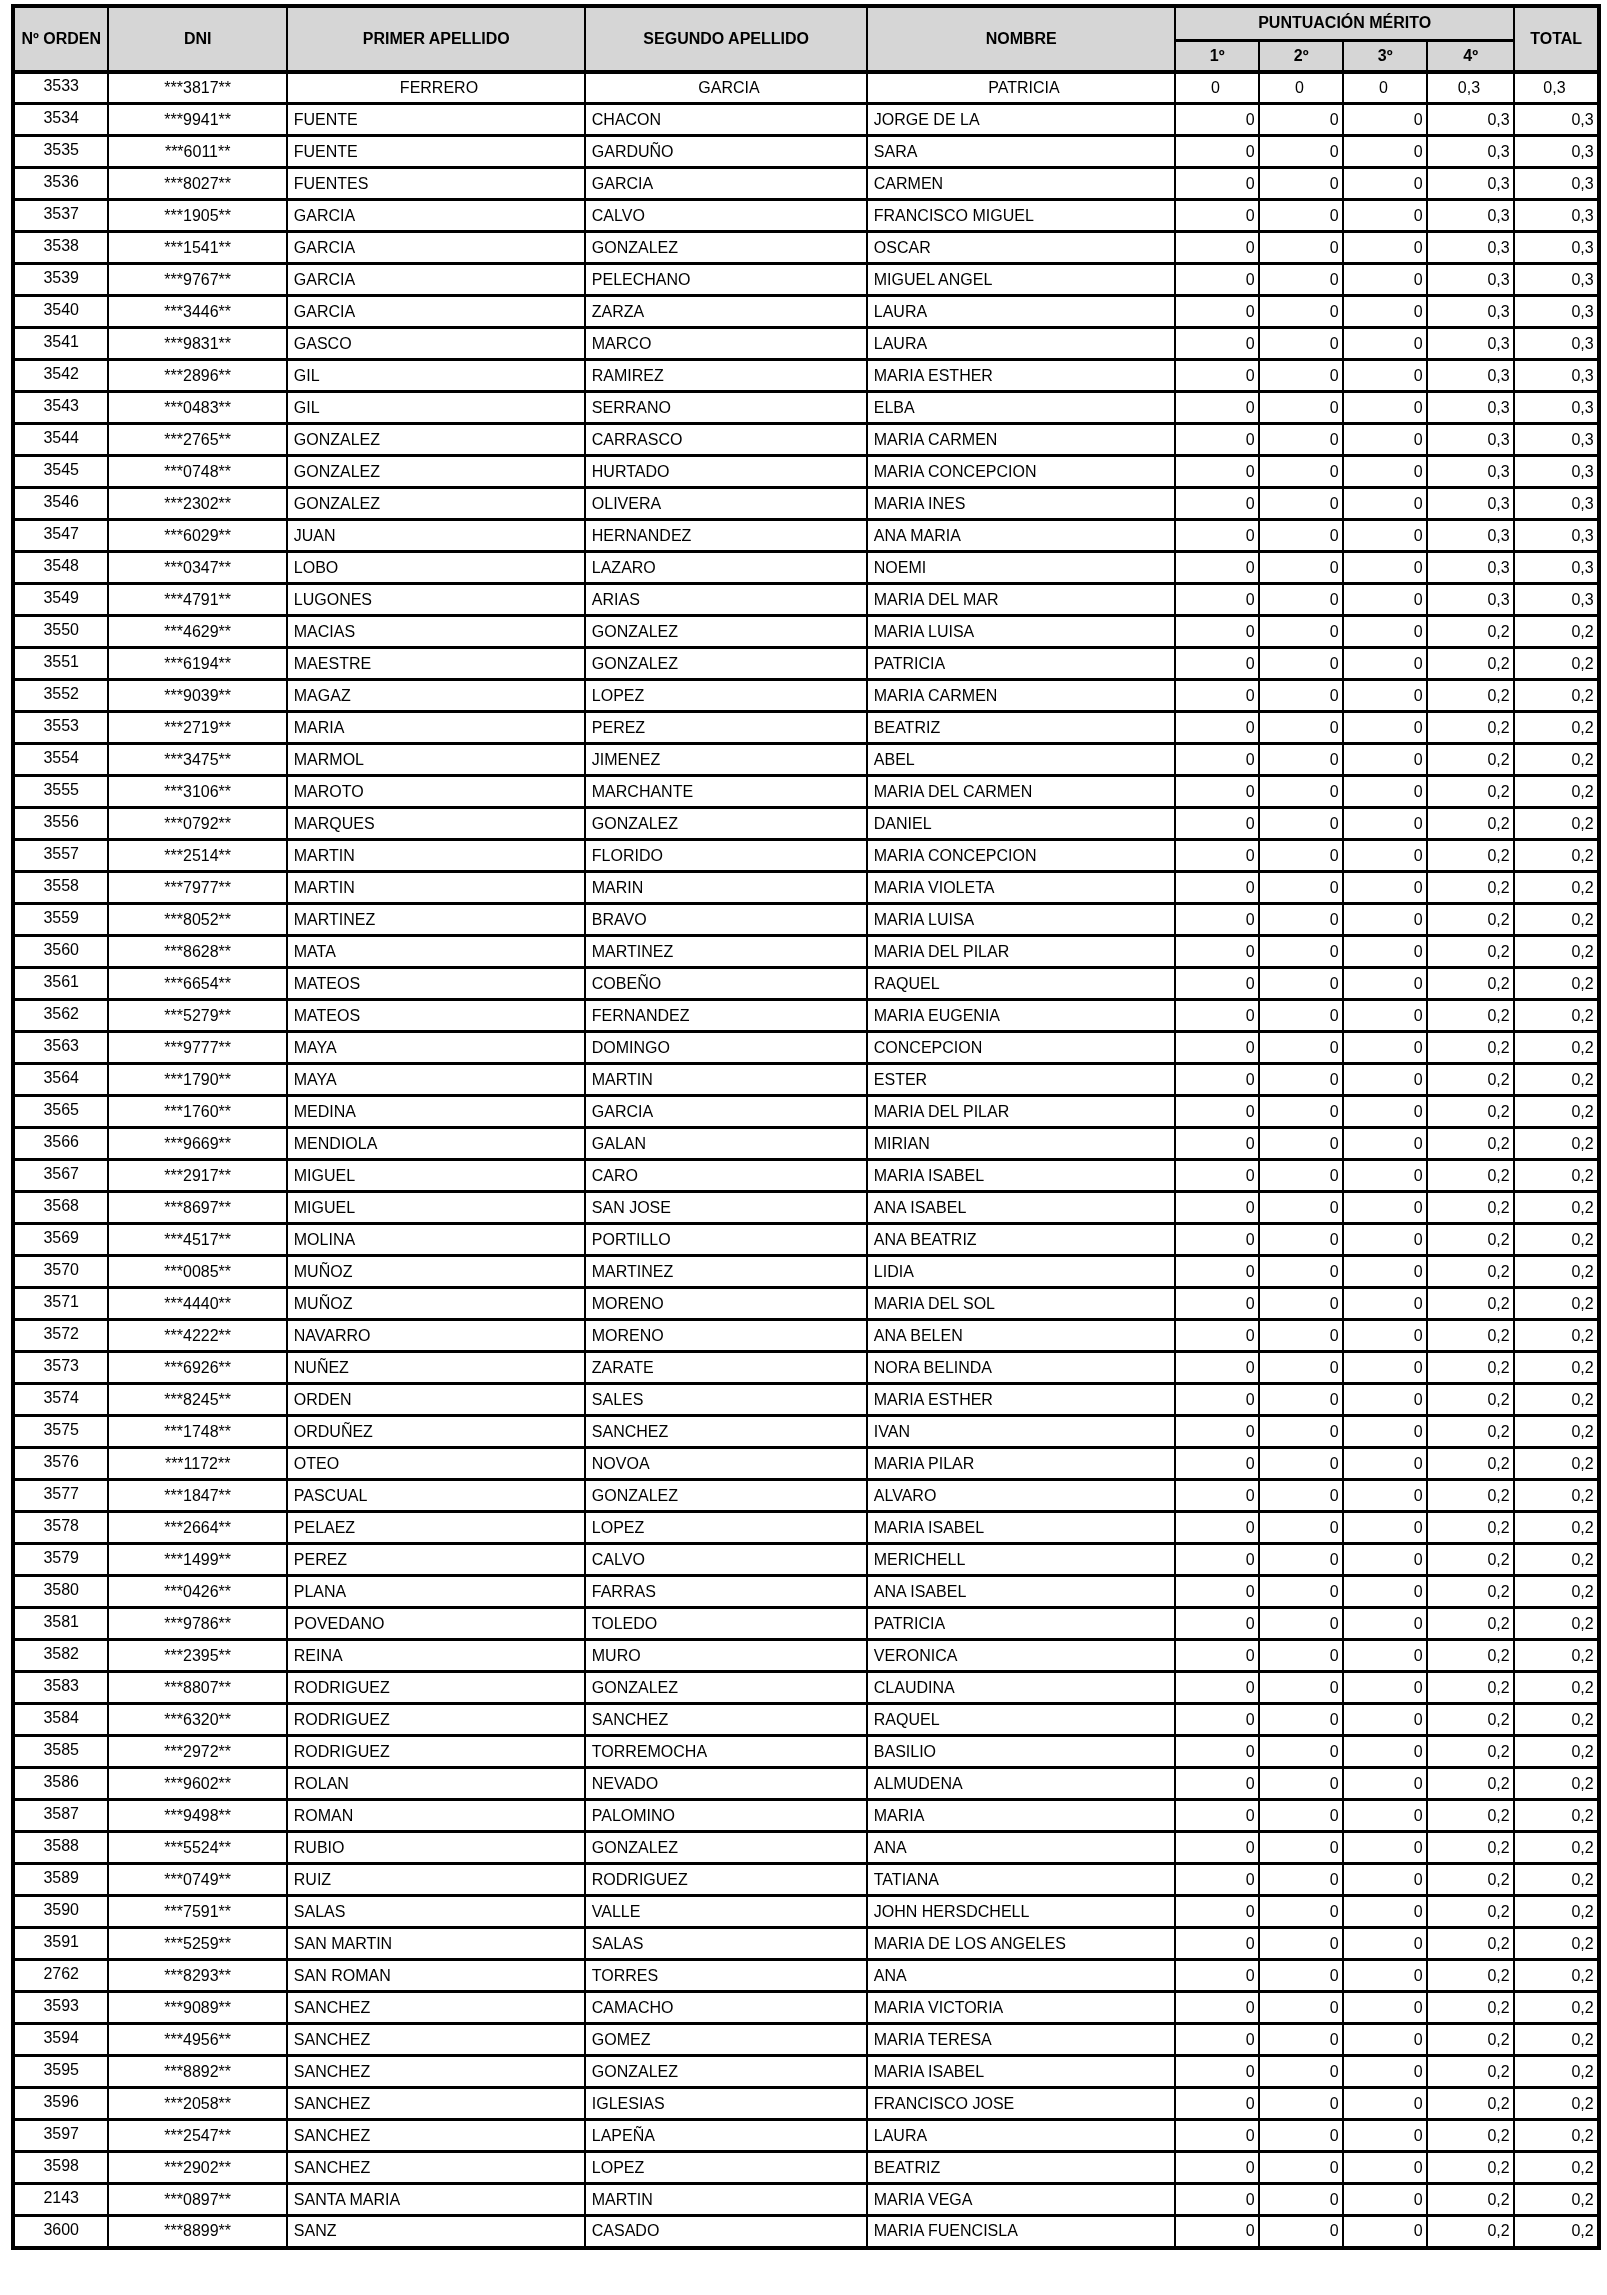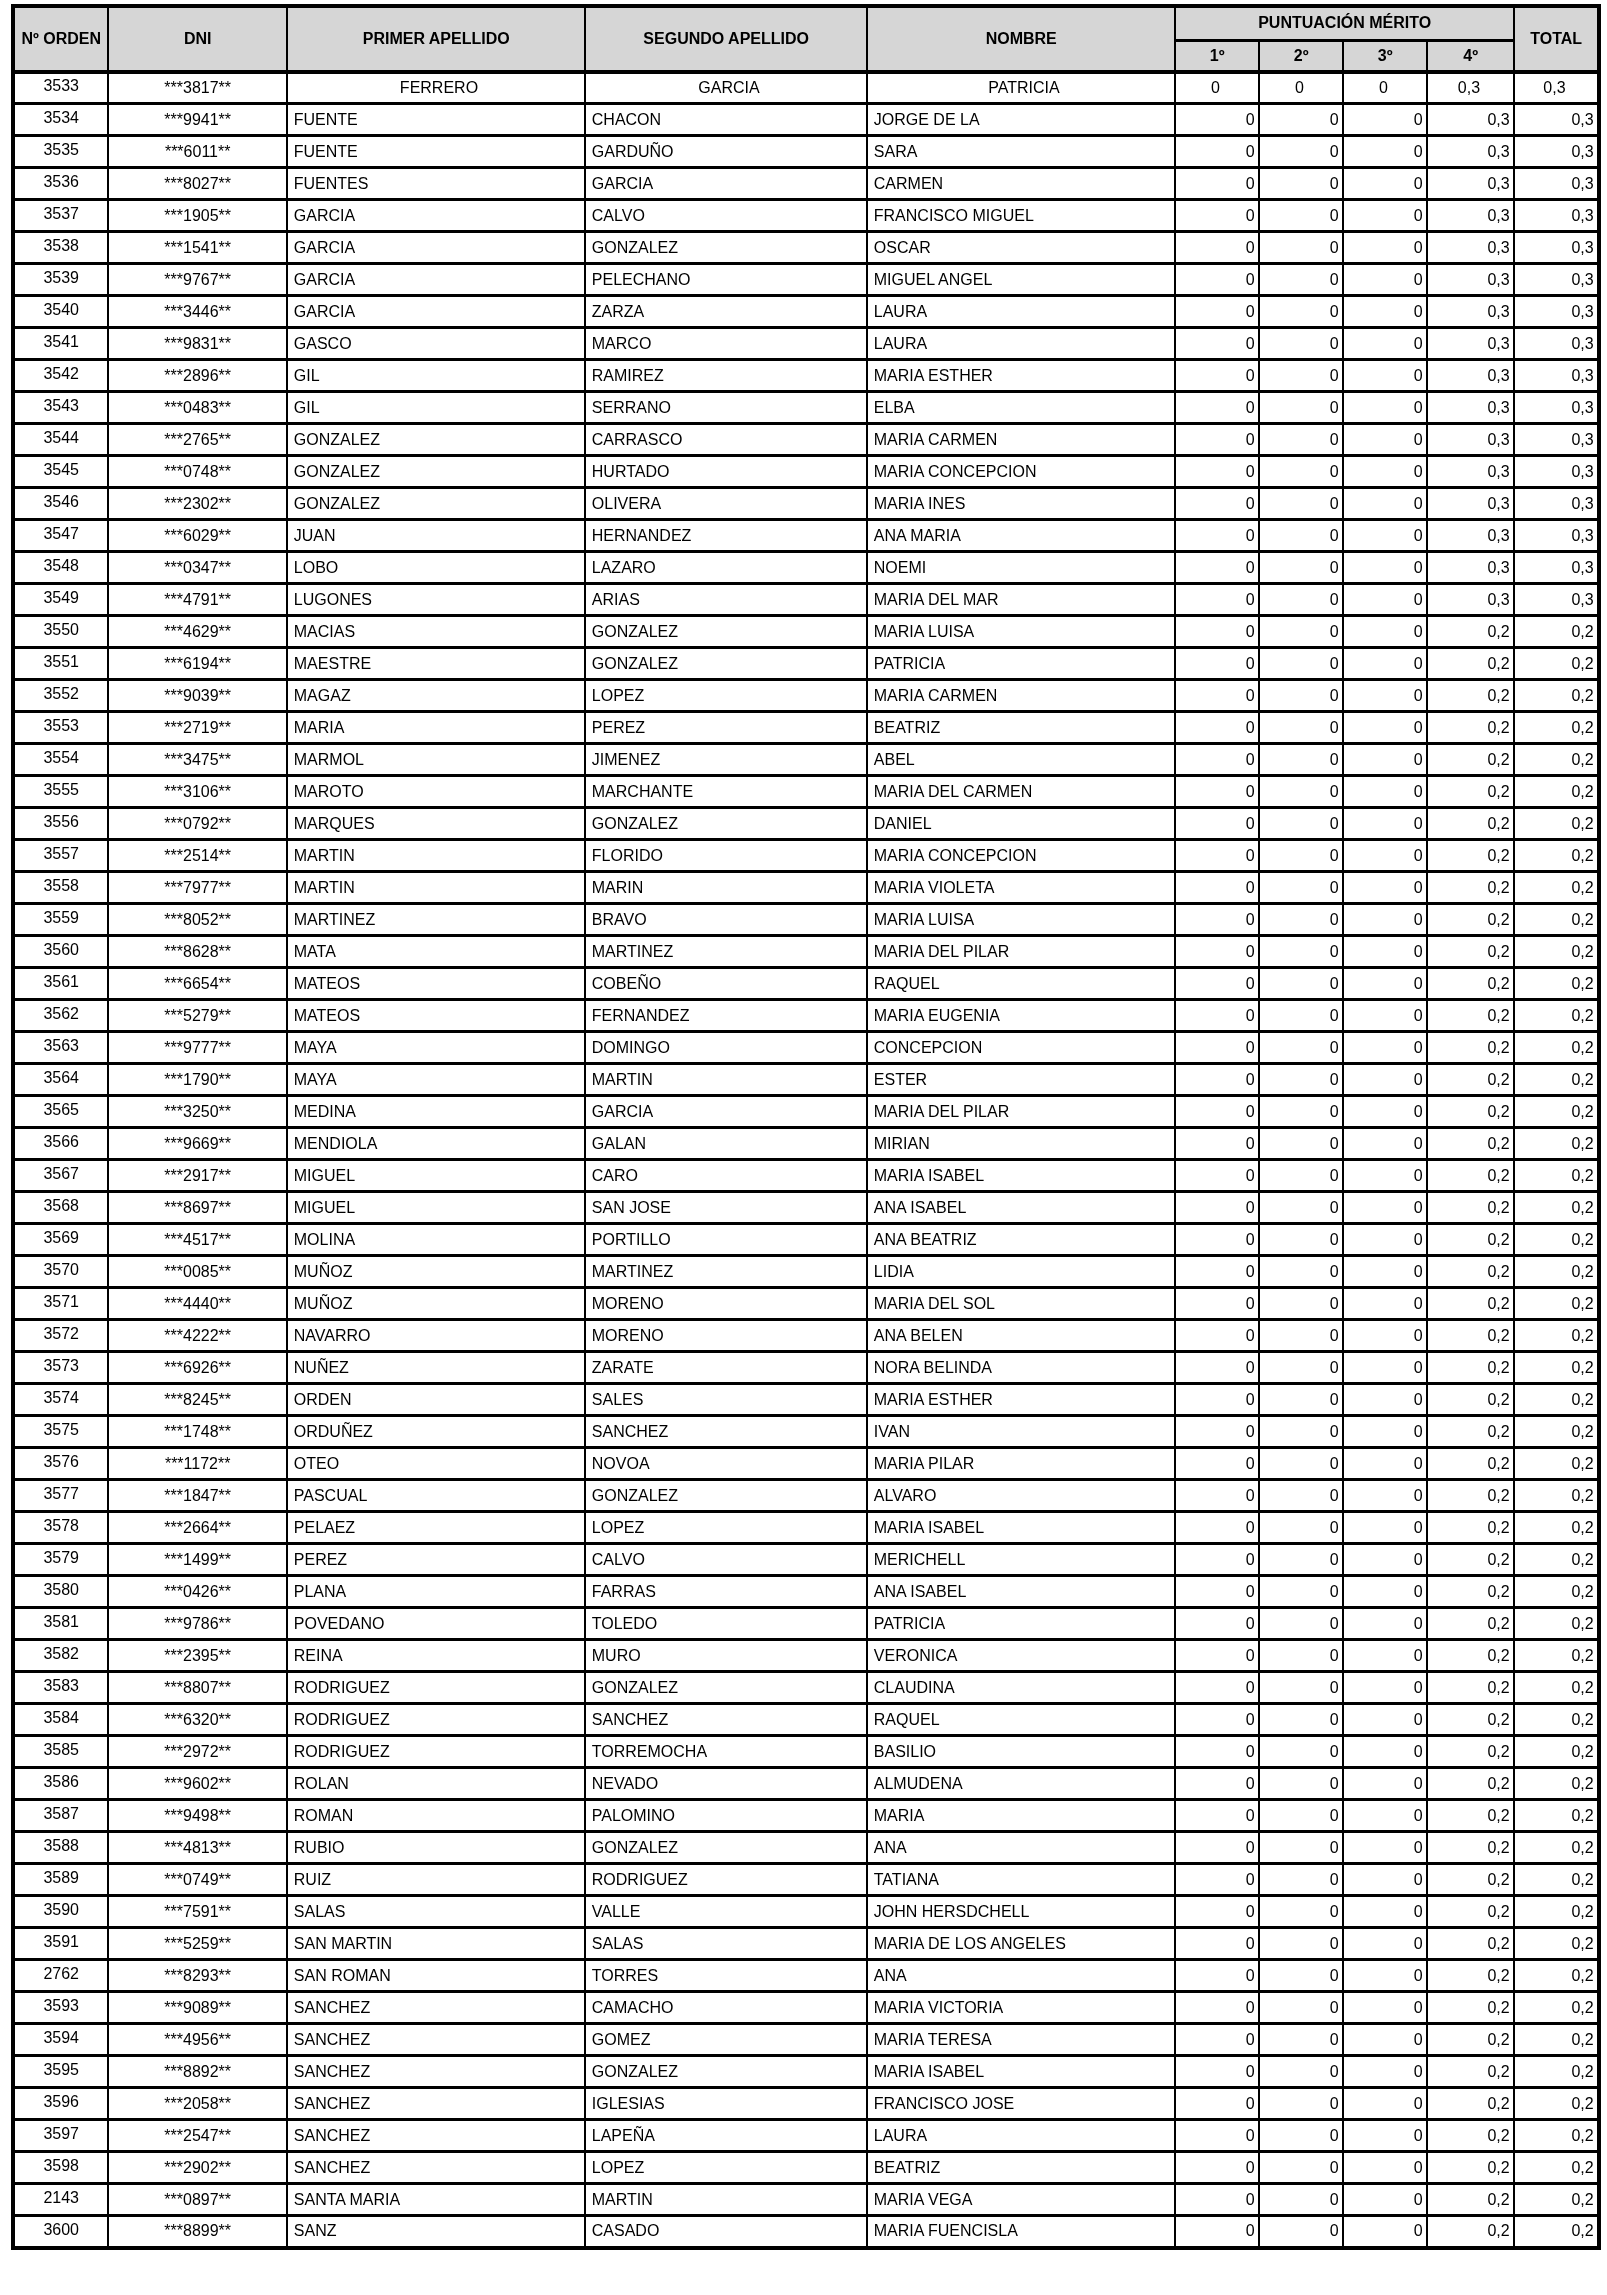--- a/index.html
+++ b/index.html
@@ -455,21 +455,21 @@
         <td class="c-text">MARTIN</td>
         <td class="c-text">ESTER</td>
         <td class="c-num">0</td>
         <td class="c-num">0</td>
         <td class="c-num">0</td>
         <td class="c-num">0,2</td>
         <td class="c-num">0,2</td>
       </tr>
       <tr>
         <td class="c-order">3565</td>
-        <td class="c-dni">***3250**</td>
+        <td class="c-dni">***1760**</td>
         <td class="c-text">MEDINA</td>
         <td class="c-text">GARCIA</td>
         <td class="c-text">MARIA DEL PILAR</td>
         <td class="c-num">0</td>
         <td class="c-num">0</td>
         <td class="c-num">0</td>
         <td class="c-num">0,2</td>
         <td class="c-num">0,2</td>
       </tr>
       <tr>
@@ -731,21 +731,21 @@
         <td class="c-text">PALOMINO</td>
         <td class="c-text">MARIA</td>
         <td class="c-num">0</td>
         <td class="c-num">0</td>
         <td class="c-num">0</td>
         <td class="c-num">0,2</td>
         <td class="c-num">0,2</td>
       </tr>
       <tr>
         <td class="c-order">3588</td>
-        <td class="c-dni">***4813**</td>
+        <td class="c-dni">***5524**</td>
         <td class="c-text">RUBIO</td>
         <td class="c-text">GONZALEZ</td>
         <td class="c-text">ANA</td>
         <td class="c-num">0</td>
         <td class="c-num">0</td>
         <td class="c-num">0</td>
         <td class="c-num">0,2</td>
         <td class="c-num">0,2</td>
       </tr>
       <tr>

